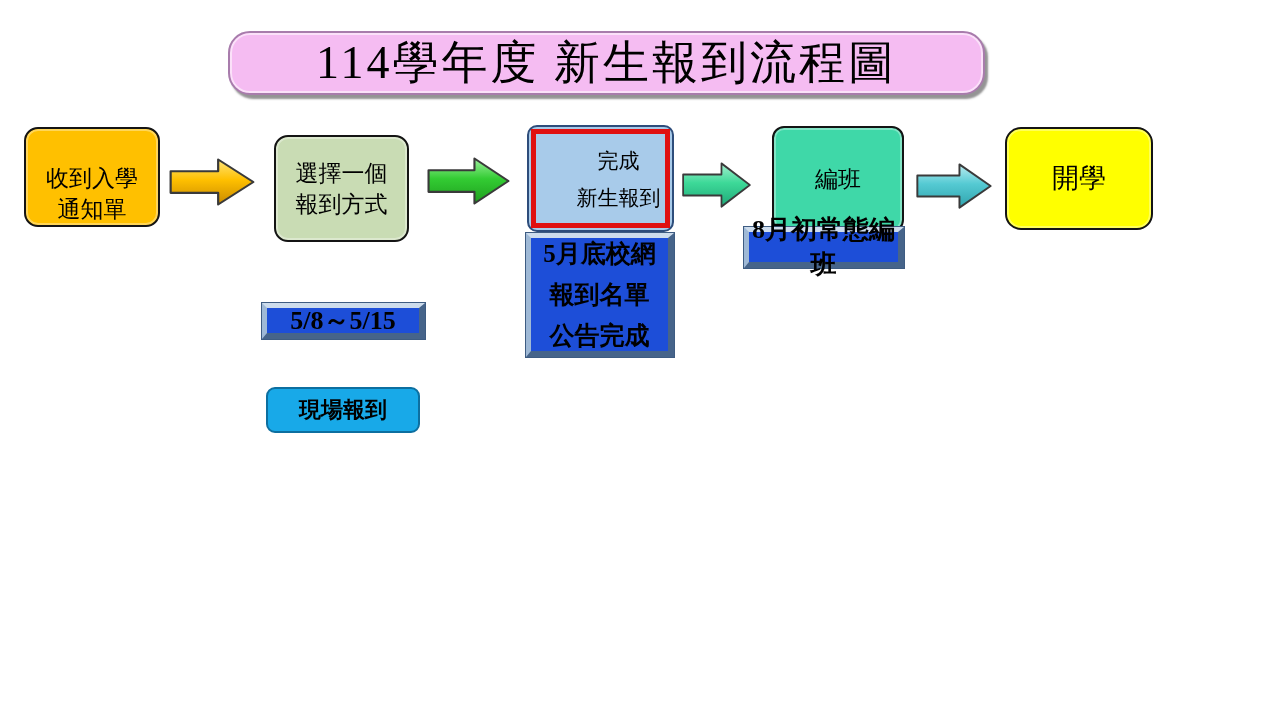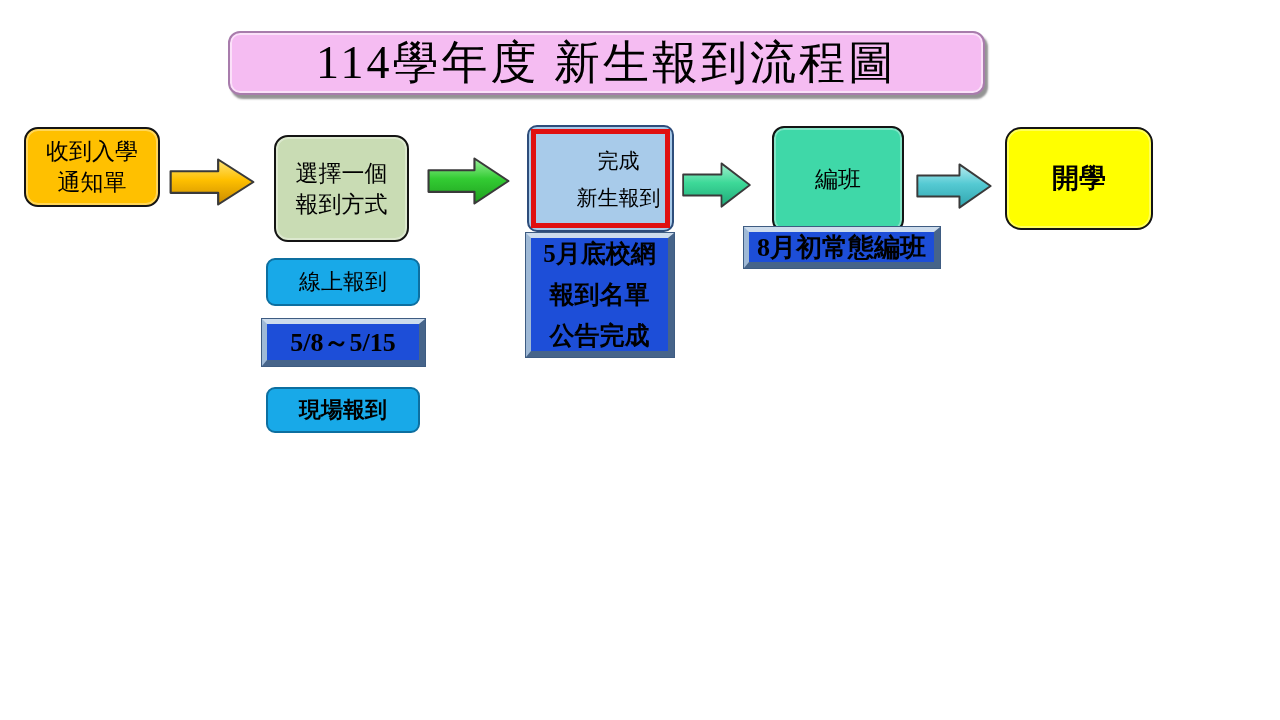--- a/index.html
+++ b/index.html
@@ -15,21 +15,21 @@
     font-family:"Liberation Serif",serif;font-size:46px;letter-spacing:3px;z-index:1;
   }
 
   
   .flowbox{
     border:2.5px solid #141414;border-radius:14px;
     display:flex;flex-direction:column;align-items:center;justify-content:center;
     text-align:center;line-height:31px;font-size:23px;z-index:1;
     box-shadow:inset 0 0 0 2px rgba(255,255,255,.35);
   }
-  .flowbox.big{font-size:27px;font-weight:bold;}
+  .flowbox.big{font-size:27px;font-weight:normal;}
 
   
   .outer-navy{
     border:2px solid #2E4D7B;border-radius:10px;padding:2px;z-index:1;
   }
   .inner-red{
     width:100%;height:100%;box-sizing:border-box;border:5.5px solid #E01010;
     display:flex;flex-direction:column;align-items:center;justify-content:center;
     text-align:center;font-size:21px;line-height:37px;
   }
@@ -54,25 +54,25 @@
   }
 
   .arrow{z-index:0;}
   .arrow polygon.main{stroke:#3A3A3A;stroke-width:2.5;stroke-linejoin:round;}
 </style>
 </head>
 <body>
 
 <div class="canvas">
 
-  <div class="abs title-box" style="left: 228px; top: 31px; width: 757px; height: 64px; background-color: rgb(245, 188, 242);">
+  <div class="abs title-box" style="left: 228px; top: 31px; width: 757px; height: 64px; background-color: rgb(245, 188, 242); border-radius: 22px;">
     <span>114學年度 新生報到流程圖</span>
   </div>
 
-  <div class="abs flowbox" style="left: 24px; top: 127px; width: 136px; height: 80px; background-color: rgb(255, 192, 0);">
+  <div class="abs flowbox" style="left: 24px; top: 127px; width: 136px; height: 100px; background-color: rgb(255, 192, 0); justify-content: flex-end;">
     <div>收到入學</div>
     <div>通知單</div>
   </div>
 
   <svg class="abs arrow" style="left:168px;top:157px;" width="88" height="50" viewBox="0 0 100 60" preserveAspectRatio="none">
     <defs>
       <linearGradient id="g0" x1="0" y1="0" x2="0" y2="1">
         <stop offset="0" style="stop-color: rgb(255, 229, 122);"></stop>
         <stop offset="0.45" style="stop-color: rgb(255, 192, 0);"></stop>
         <stop offset="1" style="stop-color: rgb(201, 138, 0);"></stop>
@@ -127,35 +127,32 @@
         <stop offset="1" style="stop-color: rgb(47, 163, 173);"></stop>
       </linearGradient>
     </defs>
     <polygon class="main" fill="url(#g3)" points="3,17 57,17 57,3 97,30 57,57 57,43 3,43"></polygon>
   </svg>
 
   <div class="abs flowbox big" style="left: 1005px; top: 127px; width: 148px; height: 103px; border-radius: 16px; background-color: rgb(255, 255, 0);">
     <div>開學</div>
   </div>
 
-  <div class="abs bluebox" style="left: 266px; top: 258px; width: 154px; height: 48px; background-color: rgb(24, 169, 232);">
-    <span>線上報到</span>
-  </div>
-  <div class="abs frame3d" style="left:262px;top:303px;width:163px;height:47px;font-size:26px;margin-top:16px;">
+  <div class="abs frame3d" style="left:262px;top:303px;width:163px;height:36px;font-size:26px;">
     <span>5/8～5/15</span>
   </div>
 
   <div class="abs bluebox" style="left: 266px; top: 387px; width: 154px; height: 46px; background-color: rgb(24, 169, 232); font-weight: bold;">
     <span>現場報到</span>
   </div>
 
   <div class="abs frame3d" style="left:526px;top:233px;width:148px;height:124px;font-size:25px;line-height:41px;">
     <div>5月底校網</div>
     <div>報到名單</div>
     <div>公告完成</div>
   </div>
 
-  <div class="abs frame3d" style="left:744px;top:227px;width:196px;height:41px;font-size:26px;">
+  <div class="abs frame3d" style="left:744px;top:227px;width:160px;height:41px;font-size:26px;">
     <span>8月初常態編班</span>
   </div>
 
 
 </div>
 
 </body></html>

